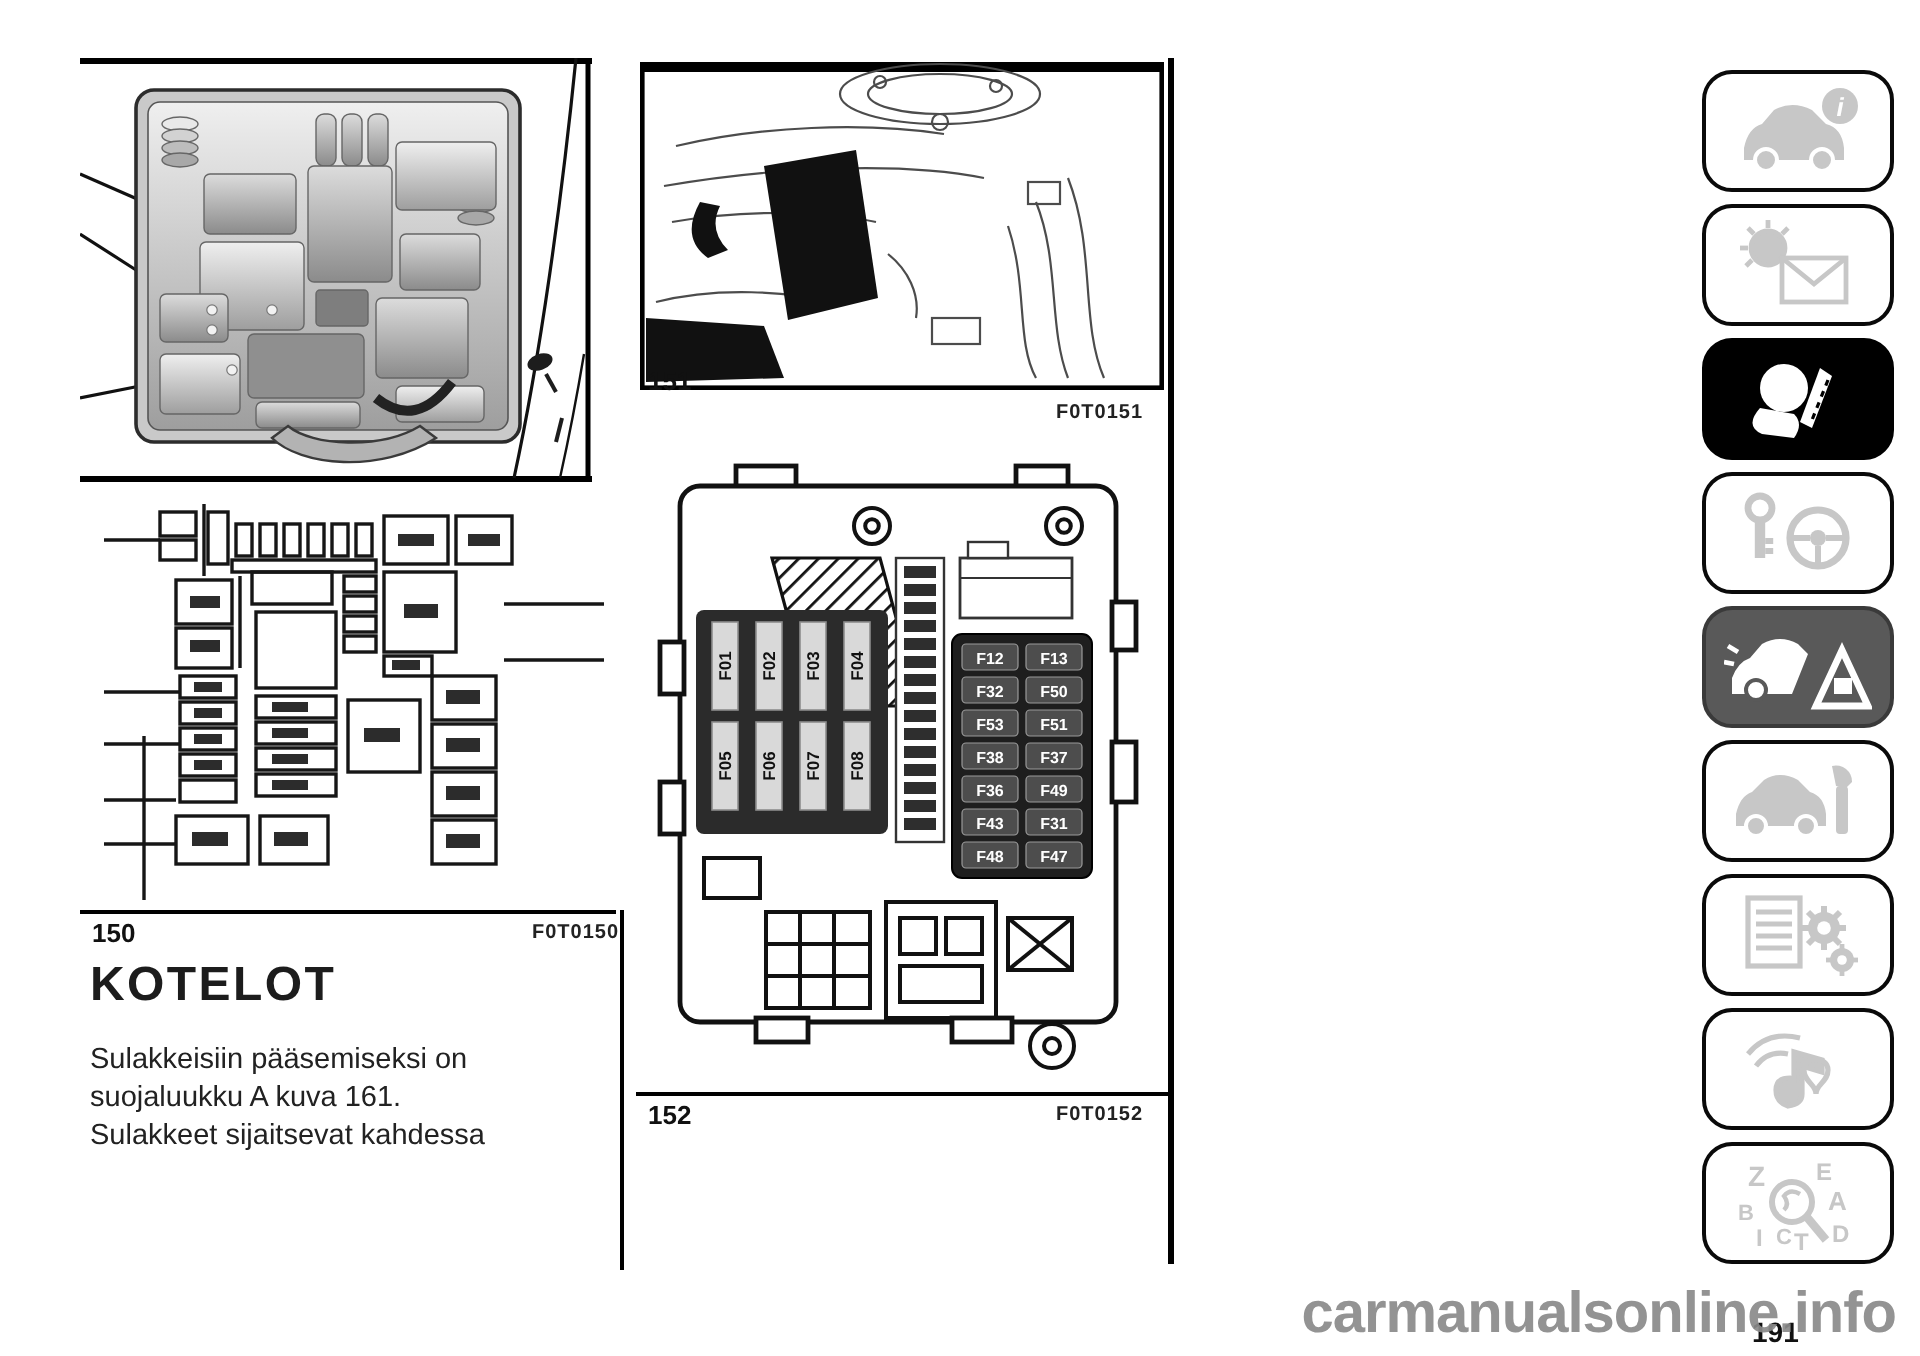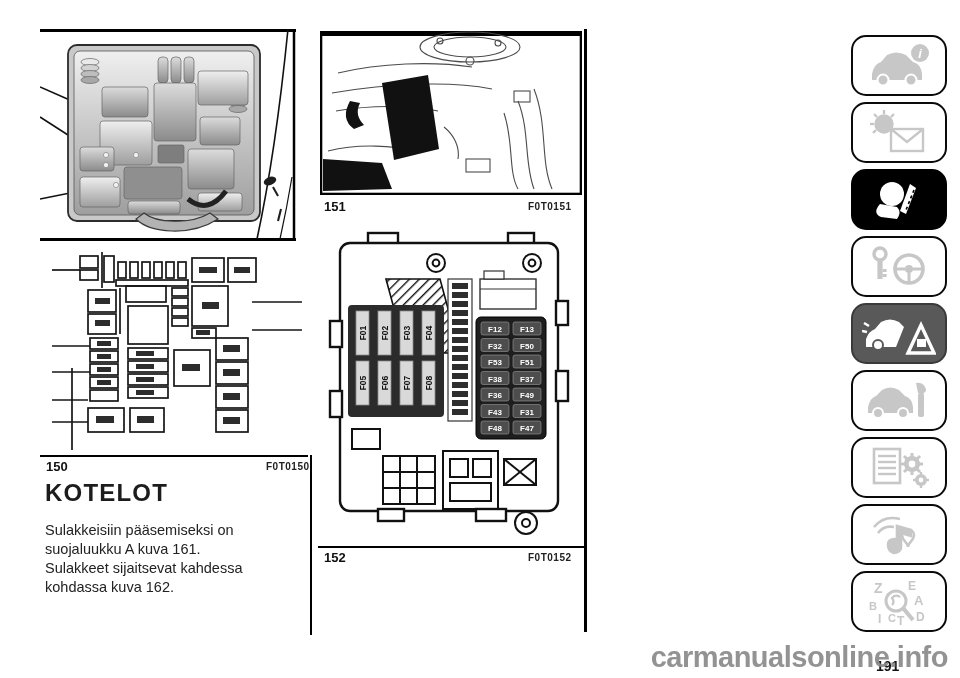--- a/index.html
+++ b/index.html
@@ -188,21 +188,20 @@
   <div class="fig-caption-num" style="left:46px;top:459px;">150</div>
   <div class="fig-caption-code" style="left:252px;top:461px;padding-left:14px;">F0T0150</div>
 
   <div class="section-title">
     <div>KOTELOT</div>
   </div>
   <div class="section-body">
     <div>Sulakkeisiin pääsemiseksi on</div>
     <div>suojaluukku A kuva 161.</div>
     <div>Sulakkeet sijaitsevat kahdessa</div>
-    <div>kohdassa kuva 162.</div>
   </div>
 
   <div class="vrule" style="left:310px;top:455px;width:2.4px;height:180px;"></div>
   <div class="vrule" style="left:584px;top:29px;width:2.6px;height:603px;"></div>
 
   <svg style="position:absolute;left:320px;top:31px;" width="262" height="164" viewBox="0 0 262 164">
     <rect x="1" y="1" width="260" height="162" fill="#fff" stroke="#000" stroke-width="2.6"></rect>
     <rect x="0" y="0" width="262" height="5" fill="#000"></rect>
     <g fill="none" stroke="#4c4c4c" stroke-width="1.1">
       <ellipse cx="150" cy="16" rx="50" ry="15"></ellipse>
@@ -219,21 +218,21 @@
       <path d="M184,82 C194,112 188,140 198,158"></path>
       <rect x="194" y="60" width="16" height="11"></rect>
       <rect x="146" y="128" width="24" height="13"></rect>
       <path d="M124,96 C134,104 140,116 138,128"></path>
     </g>
     <path d="M62,52 L108,44 L119,118 L74,129 Z" fill="#111"></path>
     <path d="M3,128 L62,132 L72,158 L3,160 Z" fill="#111"></path>
     <path d="M30,70 q-10,18 4,28 l10,-4 q-10,-10 -4,-22 Z" fill="#111"></path>
   </svg>
 
-  <div class="fig-caption-num" style="left:324px;top:199px;">151</div>
+  <div class="fig-caption-num" style="left:324px;top:183px;">151</div>
   <div class="fig-caption-code" style="left:528px;top:201px;">F0T0151</div>
 
   <svg style="position:absolute;left:328px;top:221px;" width="252" height="324" viewBox="0 0 252 324">
     <defs>
       <pattern id="hatchP" width="7" height="7" patternUnits="userSpaceOnUse" patternTransform="rotate(45)">
         <rect width="7" height="7" fill="#fff"></rect>
         <line x1="0" y1="0" x2="0" y2="7" stroke="#111" stroke-width="2.8"></line>
       </pattern>
     </defs>
 

